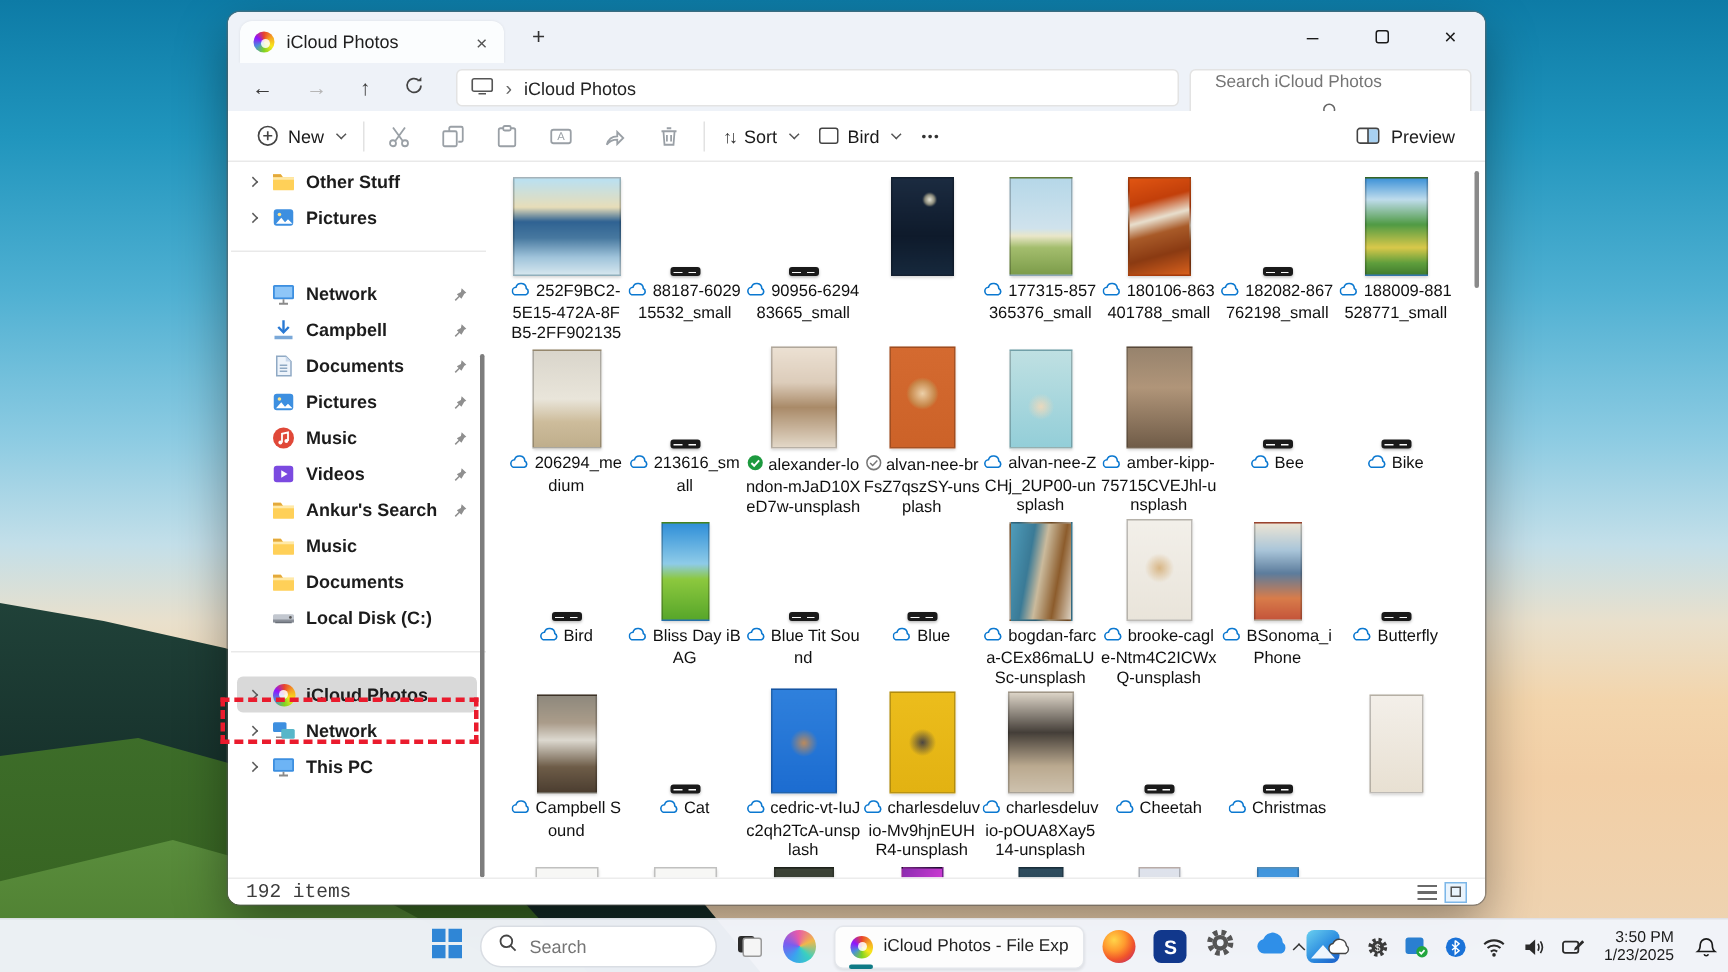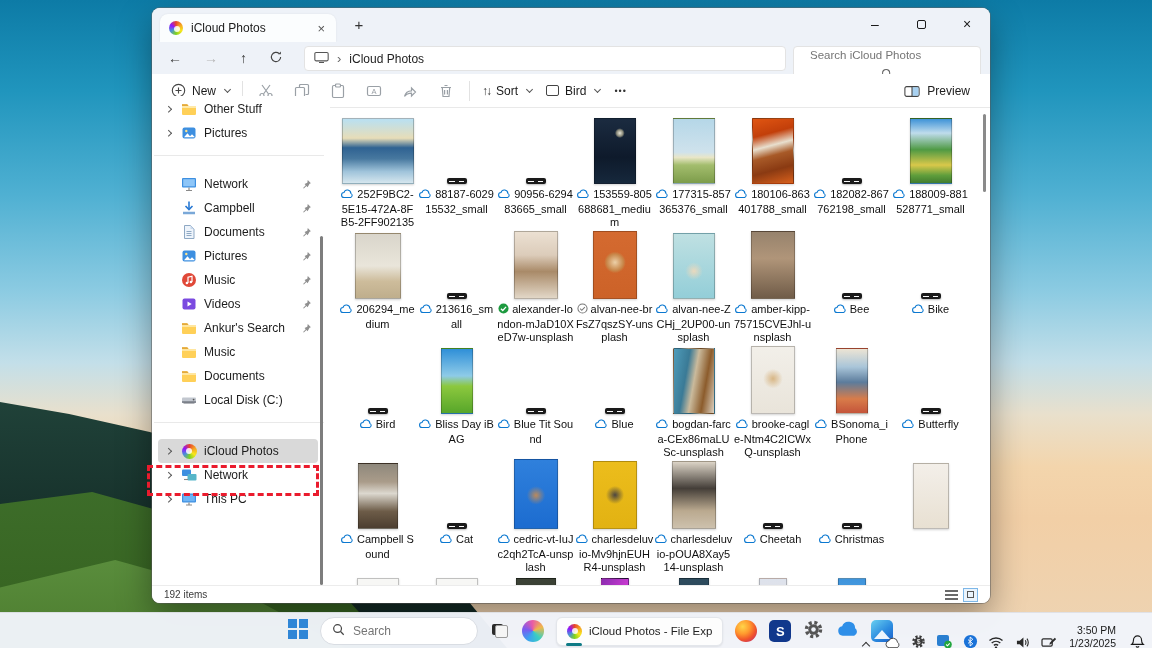--- a/index.html
+++ b/index.html
@@ -45,24 +45,24 @@
     display:flex; align-items:center; padding:0 12px; }
   .cmd { display:flex; align-items:center; gap:6px; padding:5px 7px; border-radius:4px; color:#1a1a1a; white-space:nowrap; }
   .cico { width:36px; display:flex; justify-content:center; }
   .cico svg { width:16px; height:16px; }
   .vsep { width:1px; height:20px; background:#e2e2e2; margin:0 5px; }
   .chev { display:inline-block; width:5px; height:5px; border-right:1.3px solid #555; border-bottom:1.3px solid #555; transform:rotate(45deg); margin:0 0 2px 3px; }
   .chev-r { display:inline-block; width:4.5px; height:4.5px; border-right:1.2px solid #5a5a5a; border-bottom:1.2px solid #5a5a5a; transform:rotate(-45deg); }
   .sort-glyph { font-size:12px; letter-spacing:-2px; color:#333; }
   .view-glyph { width:13px; height:11px; border:1.3px solid #444; border-radius:2px; display:inline-block; }
   .more-glyph { font-size:9px; letter-spacing:1px; color:#333; }
-  .preview { margin-left:auto; display:flex; align-items:flex-end; gap:7px; padding:5px 8px; }
+  .preview { margin-left:auto; display:flex; align-items:flex-start; gap:7px; padding:5px 8px; }
 
   
-  .sidebar { position:absolute; top:88px; left:0; width:178px; bottom:18px; background:#fff; overflow:hidden; padding-top:1px; }
+  .sidebar { position:absolute; top:100px; left:0; width:178px; bottom:18px; background:#fff; overflow:hidden; padding-top:1px;font-weight:bold; }
   .side-item { display:flex; align-items:center; height:24px; margin:0 12px 0 6px; border-radius:4px; gap:6px; padding:0 4px; }
   .side-item.selected { background:#d9d9d9; }
   .side-chev { width:12px; display:flex; justify-content:center; }
   .side-ic { width:18px; display:flex; justify-content:center; }
   .side-ic svg { width:16px; height:16px; }
   .side-label { flex:1; white-space:nowrap; overflow:hidden; font-size:12px; color:#1c1c1c; }
   .side-pin { width:13px; display:flex; }
   .side-divider { height:1px; background:#e9e9e9; margin:10px 6px 16px 2px; }
   .side-scroll { position:absolute; left:168px; top:228px; width:3px; height:349px; background:#7d7d7d; border-radius:2px; }
 
@@ -80,21 +80,21 @@
   .film::before,.film::after { content:""; position:absolute; top:2.5px; bottom:2.5px; width:5.5px;
     background-image:repeating-linear-gradient(180deg,#fafafa 0 3.2px,#1a1a1a 3.2px 6.8px); }
   .film::before { left:2.5px; } .film::after { right:2.5px; }
   .flabel { margin-top:4px; font-size:11px; line-height:13.5px; text-align:center; max-width:78px; word-break:break-all;
     max-height:41px; overflow:hidden; color:#101010; }
   .fstat { display:inline-block; margin-right:3px; vertical-align:-1px; }
   .content-scroll { position:absolute; right:4px; top:106px; width:3px; height:78px; background:#8a8a8a; border-radius:2px; }
 
   
   .statusbar { position:absolute; left:0; right:0; bottom:0; height:18px; background:#fff; border-top:1px solid #ececec;
-    display:flex; align-items:center; padding:0 12px; font-size:10px; color:#3c3c3c; }
+    display:flex; align-items:center; padding:0 12px; font-size:13px; color:#3c3c3c;font-family:Liberation Mono, monospace; }
   .viewtoggles { margin-left:auto; display:flex; gap:5px; align-items:center; }
   .vt-list { width:13px; height:10px; background:repeating-linear-gradient(180deg,#6a6a6a 0 1.6px,transparent 1.6px 4.2px); }
   .vt-thumb { width:15px; height:14px; border:1px solid #7db7e8; background:#eaf4fd; display:flex; align-items:center; justify-content:center; }
   .vt-thumb i { width:7px; height:7px; border:1.2px solid #555; display:block; }
 
   
   .annotation { position:absolute; left:147px; top:465px; width:172px; height:31px; border:3px dashed #ea1b2d; pointer-events:none; }
 
   
   .taskbar { position:absolute; left:0; right:0; bottom:0; height:36px; background:rgba(241,244,250,.97); border-top:1px solid rgba(0,0,0,.07); }
@@ -106,21 +106,21 @@
   .tb-task::after { content:""; position:absolute; left:9px; bottom:-1px; width:16px; height:3px; background:#0f7b86; border-radius:2px; }
   .ic-tv { position:relative; width:20px; height:20px; }
   .ic-tv::before { content:""; position:absolute; left:2px; top:3px; width:11px; height:11px; background:#2a2a2a; border-radius:2px; }
   .ic-tv::after { content:""; position:absolute; right:2px; bottom:3px; width:11px; height:11px; background:#f5f5f5; border:1px solid #9a9a9a; border-radius:2px; }
   .ic-copilot { width:22px; height:22px; border-radius:50%; background:conic-gradient(from 210deg,#3aa2f0,#7a5cf0,#e85aa8,#f0b84a,#3ad0c0,#3aa2f0); }
   .ic-ff { width:22px; height:22px; border-radius:50%; background:radial-gradient(circle at 35% 30%,#ffd54a 0%,#ff9a2e 35%,#f1552a 62%,#c42e64 88%,#7a2e8a 100%); }
   .ic-s { width:22px; height:22px; border-radius:5px; background:#11388c; color:#fff; font-weight:bold; font-size:13px; display:flex; align-items:center; justify-content:center; }
   .ic-photos { width:22px; height:22px; border-radius:5px; background:linear-gradient(140deg,#6ad0f0 0%,#2d8de0 55%,#1a5ec8 100%); position:relative; overflow:hidden; }
   .ic-photos::after { content:""; position:absolute; bottom:3px; left:3px; width:0; height:0;
     border-left:8px solid transparent; border-right:8px solid transparent; border-bottom:9px solid rgba(255,255,255,.92); }
-  .tb-right { position:absolute; right:6px; top:0; height:36px; display:flex; align-items:flex-end; gap:8px; }
+  .tb-right { position:absolute; right:6px; top:0; height:36px; display:flex; align-items:center; gap:8px; }
   .chev-up { width:6px; height:6px; border-left:1.6px solid #333; border-top:1.6px solid #333; transform:rotate(45deg); display:inline-block; margin-top:3px; }
   .tb-clock { text-align:right; font-size:10.5px; line-height:12.5px; color:#1a1a1a; margin:0 4px; }
   .tray-ic { display:flex; align-items:center; justify-content:center; width:18px; }
 </style>
 </head>
 <body>
 
 <div class="desktop">
   <div class="wp-layer wp-mountain"></div>
   <div class="wp-layer wp-hill"></div>
@@ -477,23 +477,20 @@
             </div>
           </div>
           <div class="flabel"><span class="fstat"><svg viewBox="0 0 17 12" width="13" height="10">
                 <path d="M4.2 10.6a3.3 3.3 0 0 1-.3-6.6A4.6 4.6 0 0 1 12.9 5.2a2.9 2.9 0 0 1-.4 5.4z" fill="none" stroke="#0b78d0" stroke-width="1.4"></path>
               </svg></span>90956-629483665_small</div>
         </div>
         <div class="cell">
           <div class="thumbwrap">
             <div class="imgthumb" style="background: radial-gradient(7px at 62% 22%, rgb(233, 231, 217) 0%, rgb(138, 138, 122) 45%, rgba(0, 0, 0, 0) 70%), linear-gradient(rgb(27, 43, 64) 0%, rgb(14, 26, 43) 60%, rgb(22, 40, 60) 100%); width: 42px; height: 66px;"></div>
           </div>
-          <div class="flabel"><span class="fstat"><svg viewBox="0 0 17 12" width="13" height="10">
-                <path d="M4.2 10.6a3.3 3.3 0 0 1-.3-6.6A4.6 4.6 0 0 1 12.9 5.2a2.9 2.9 0 0 1-.4 5.4z" fill="none" stroke="#0b78d0" stroke-width="1.4"></path>
-              </svg></span>153559-805688681_medium</div>
         </div>
         <div class="cell">
           <div class="thumbwrap">
             <div class="imgthumb" style="background: linear-gradient(rgb(181, 215, 232) 0%, rgb(207, 226, 236) 52%, rgb(233, 230, 200) 60%, rgb(163, 189, 109) 72%, rgb(124, 156, 74) 100%); width: 42px; height: 66px;"></div>
           </div>
           <div class="flabel"><span class="fstat"><svg viewBox="0 0 17 12" width="13" height="10">
                 <path d="M4.2 10.6a3.3 3.3 0 0 1-.3-6.6A4.6 4.6 0 0 1 12.9 5.2a2.9 2.9 0 0 1-.4 5.4z" fill="none" stroke="#0b78d0" stroke-width="1.4"></path>
               </svg></span>177315-857365376_small</div>
         </div>
         <div class="cell">

